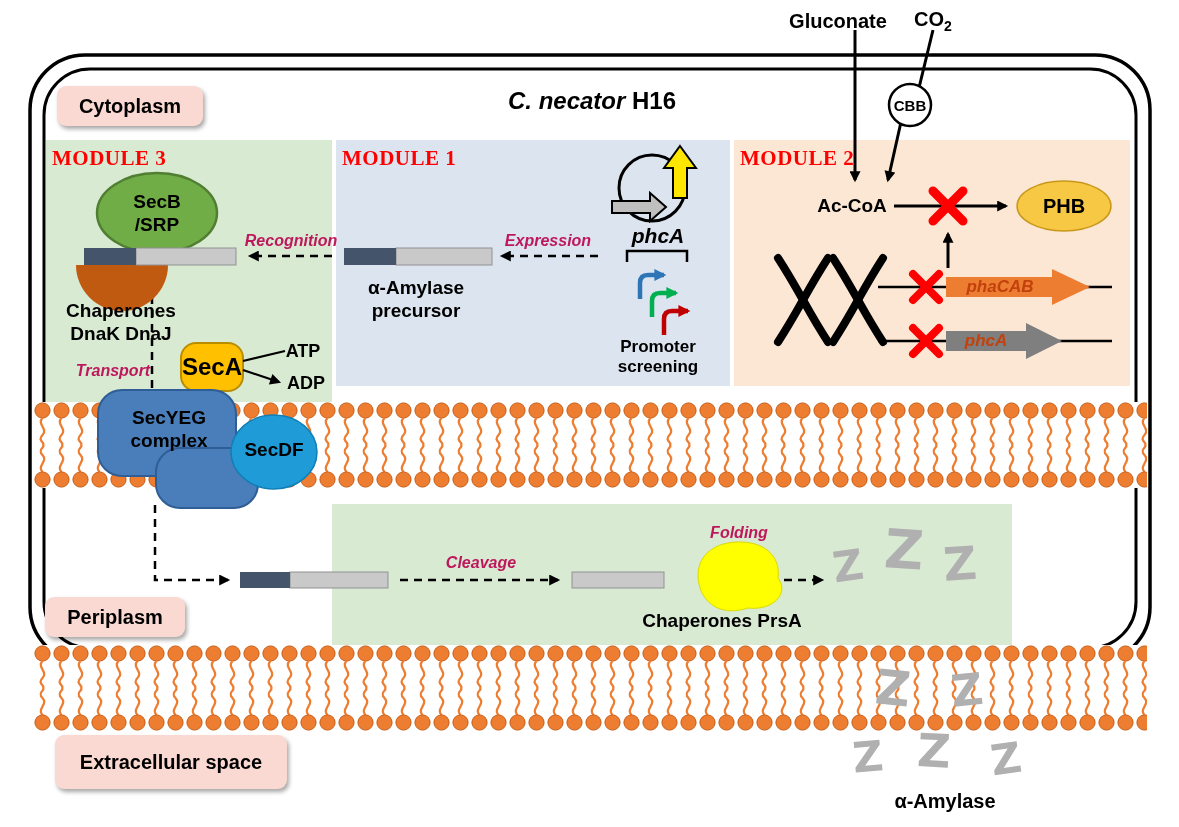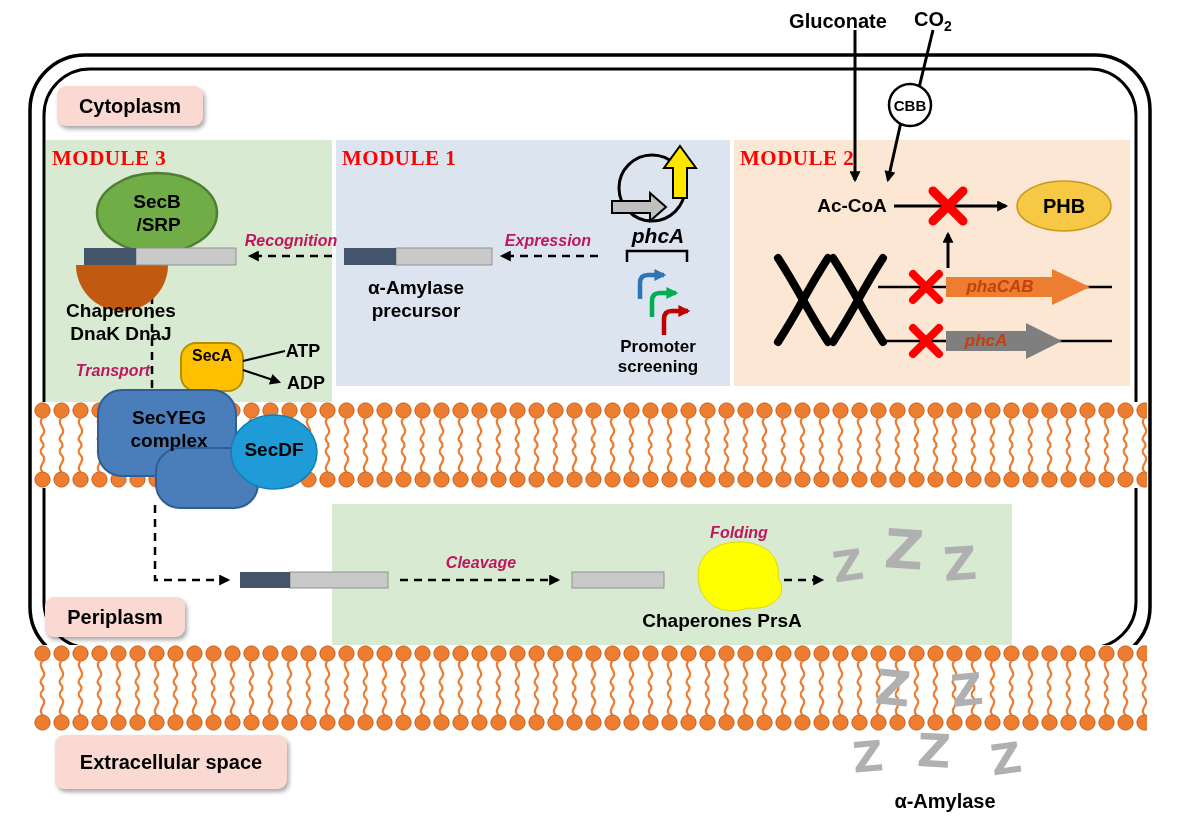--- a/index.html
+++ b/index.html
@@ -147,40 +147,41 @@
     </g>
     <path d="M400,580 L558,580" stroke="#000" stroke-width="2.5" stroke-dasharray="8 6" fill="none" marker-end="url(#ah)"></path>
     <rect x="572" y="572" width="92" height="16" fill="#C9C9C9" stroke="#919191" stroke-width="1"></rect>
     <path d="M700,588 C692,560 710,543 737,542 C764,541 781,556 778,578 C790,594 772,611 748,608 C724,616 706,606 700,588 Z" fill="#FFFF00" stroke="#DADA00" stroke-width="1"></path>
     <path d="M784,580 L822,580" stroke="#000" stroke-width="2.5" stroke-dasharray="8 6" fill="none" marker-end="url(#ah)"></path>
   </svg>
 
   <div class="t c" style="left:838px;top:21px;font-size:20px;">Gluconate</div>
   <div class="t c" style="left:933px;top:21px;font-size:20px;"><span>CO</span><sub>2</sub></div>
   <div class="t c" style="left:910px;top:105px;font-size:15px;">CBB</div>
+  <div class="t c title" style="left:592px;top:101px;"><span class="it">C. necator</span><span> H16</span></div>
 
   <div class="badge" style="left:57px;top:86px;width:146px;height:40px;">Cytoplasm</div>
   <div class="badge" style="left:45px;top:597px;width:140px;height:40px;">Periplasm</div>
   <div class="badge" style="left:55px;top:735px;width:232px;height:54px;">Extracellular space</div>
 
   <div class="t mod" style="left:52px;top:146px;">MODULE 3</div>
   <div class="t mod" style="left:342px;top:146px;">MODULE 1</div>
   <div class="t mod" style="left:740px;top:146px;">MODULE 2</div>
 
-  <div class="t c l2" style="left:157px;top:213px;text-align:right;">
+  <div class="t c l2" style="left:157px;top:213px;">
     <span>SecB</span>
     <span>/SRP</span>
   </div>
   <div class="t c proc" style="left:291px;top:241px;">Recognition</div>
   <div class="t c l2" style="left:121px;top:322px;">
     <span>Chaperones</span>
     <span>DnaK DnaJ</span>
   </div>
   <div class="t c proc" style="left:113px;top:371px;">Transport</div>
-  <div class="t c" style="left:212px;top:356px;font-size:16px;">SecA</div>
+  <div class="t c" style="left:212px;top:367px;font-size:24px;">SecA</div>
   <div class="t c" style="left:303px;top:351px;font-size:18px;">ATP</div>
   <div class="t c" style="left:306px;top:383px;font-size:18px;">ADP</div>
   <div class="t c l2" style="left:169px;top:429px;">
     <span>SecYEG</span>
     <span>complex</span>
   </div>
   <div class="t c" style="left:274px;top:450px;">SecDF</div>
 
   <div class="t c l2" style="left:416px;top:299px;">
     <span>α-Amylase</span>

